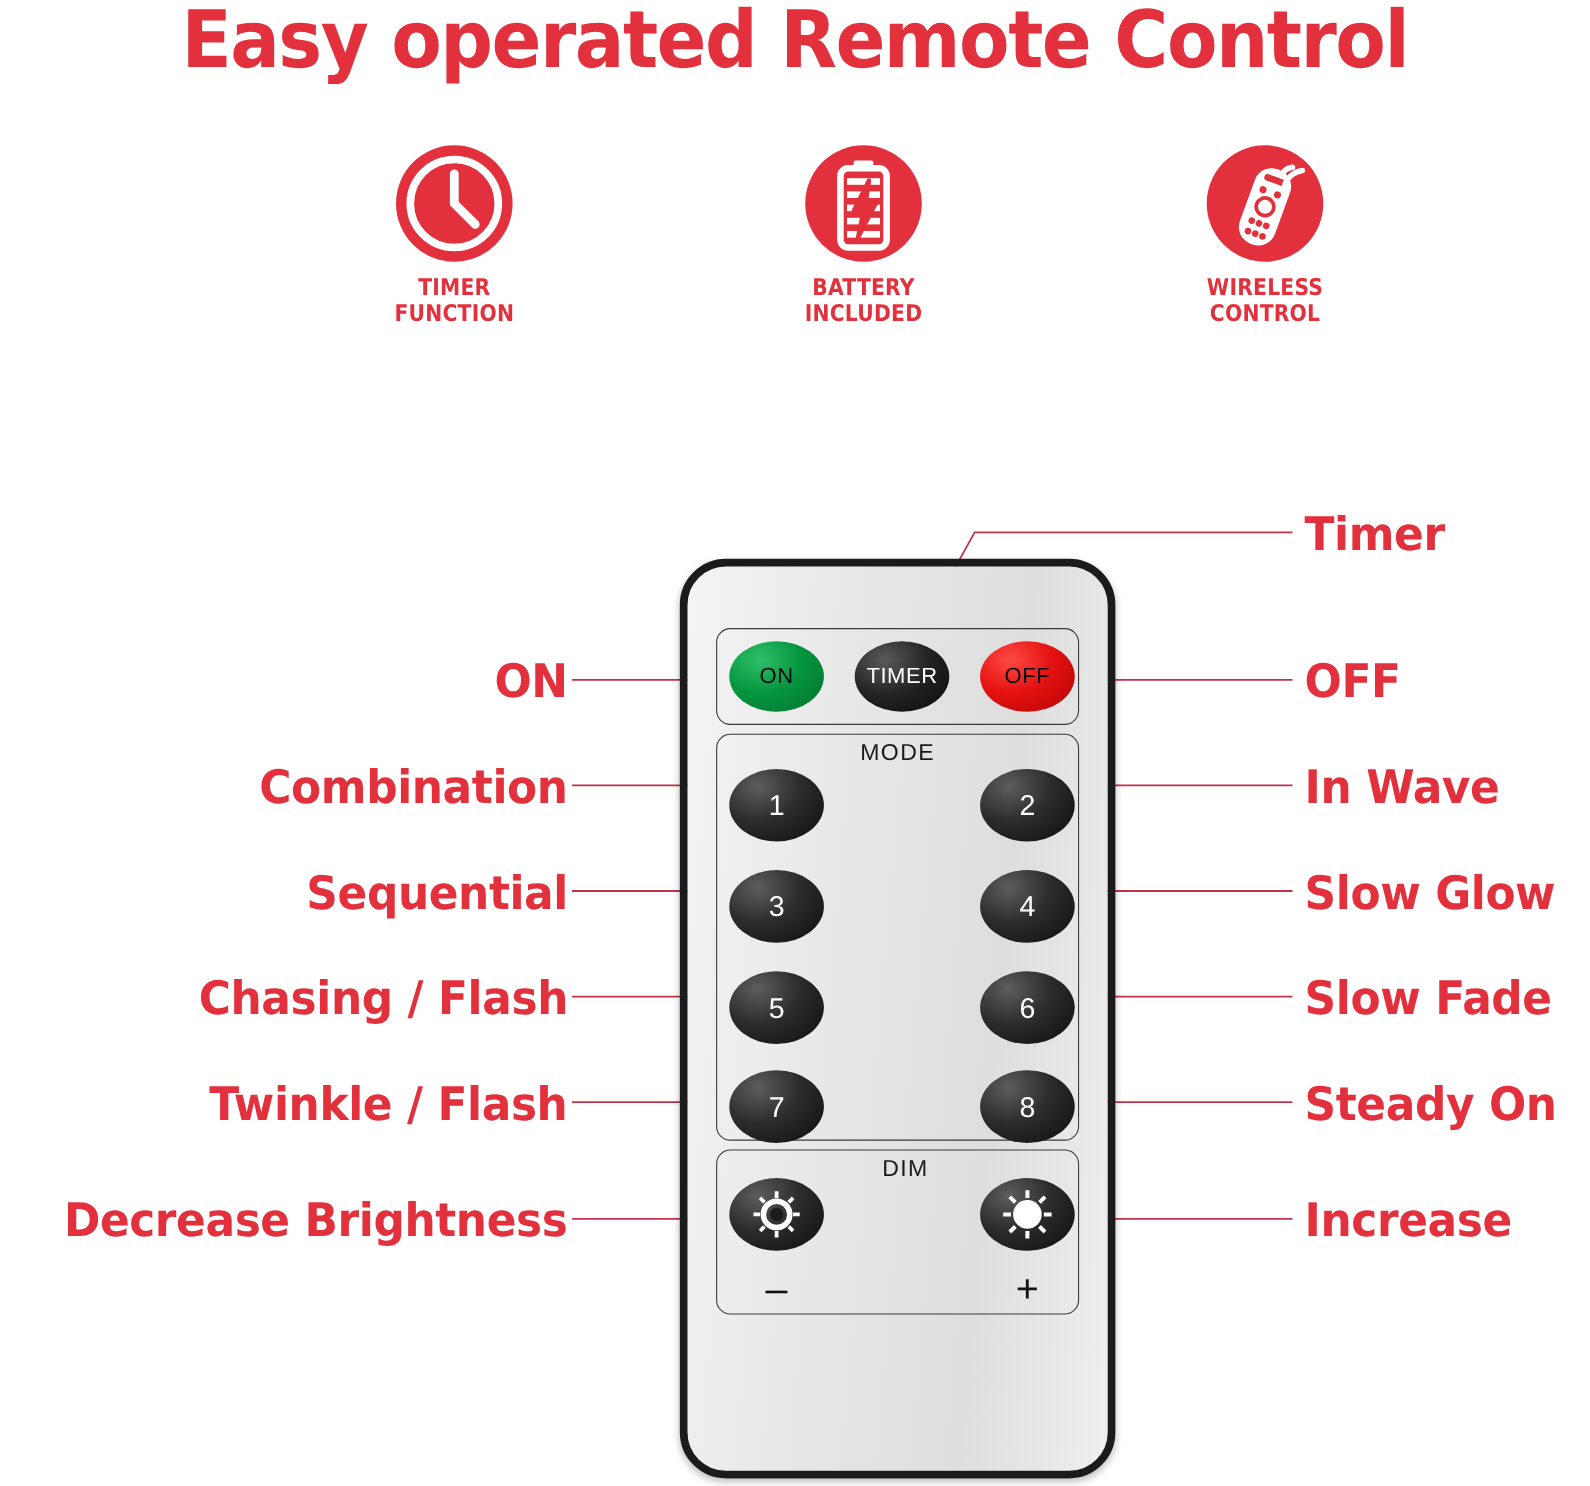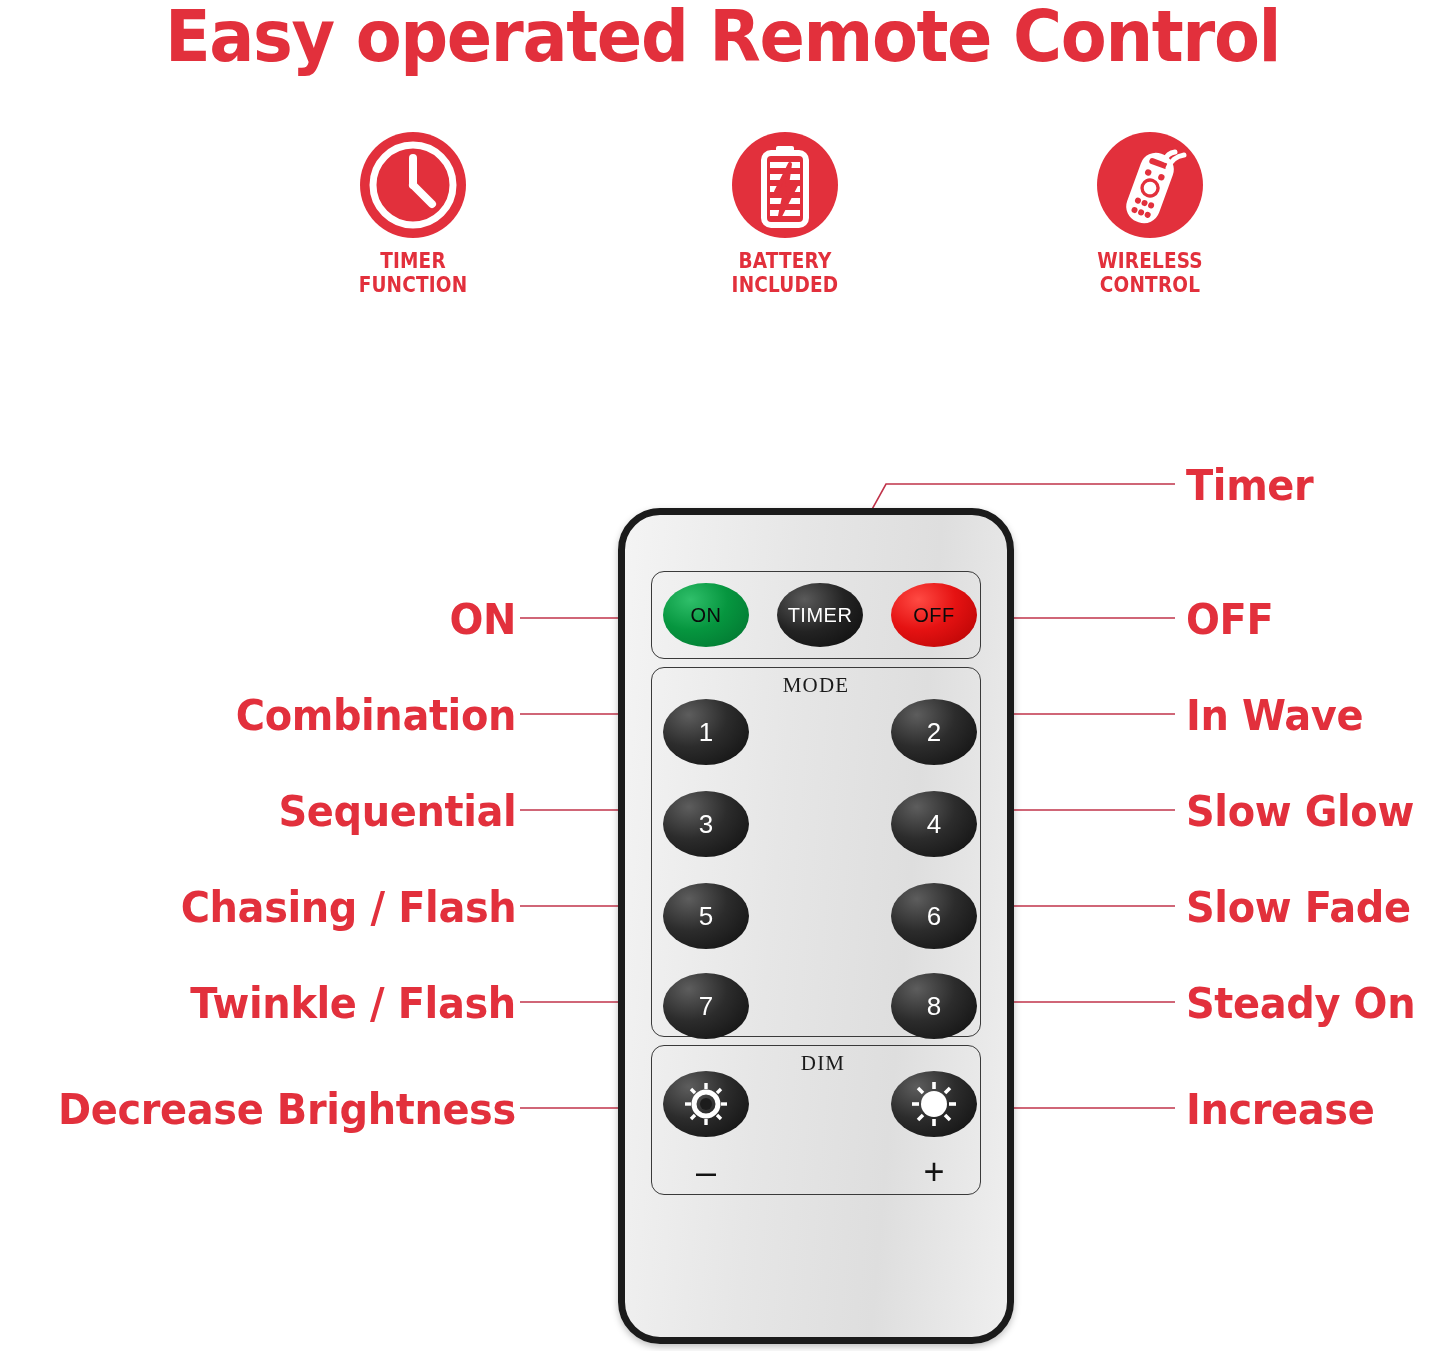--- a/index.html
+++ b/index.html
@@ -66,21 +66,21 @@
   .panel-mode  { left: 26px; top: 152px; width: 330px; height: 370px; }
   .panel-dim   { left: 26px; top: 530px; width: 330px; height: 150px; }
 
   .section-label {
     position: absolute;
     width: 330px; left: 26px;
     text-align: center;
     color: #1a1a1a;
     font-size: 21px;
     letter-spacing: 1.2px;
-    font-family: Liberation Serif, serif;
+    font-family: Liberation Sans, sans-serif;
   }
   .label-mode { top: 158px; }
   .label-dim  { top: 536px; padding-left: 14px; }
 
   
   .btn {
     position: absolute;
     border-radius: 50%;
     display: flex; align-items: center; justify-content: center;
     font-family: "Liberation Sans", sans-serif;

